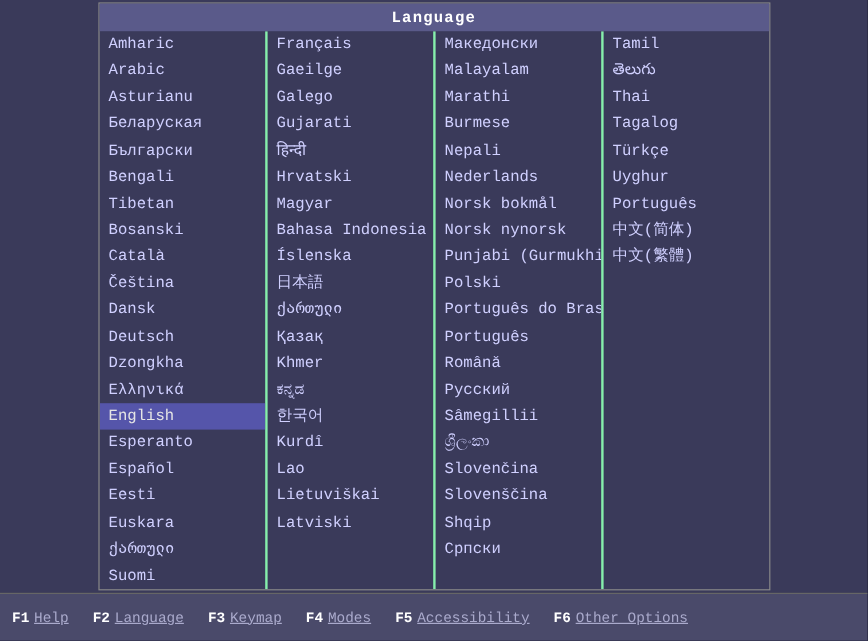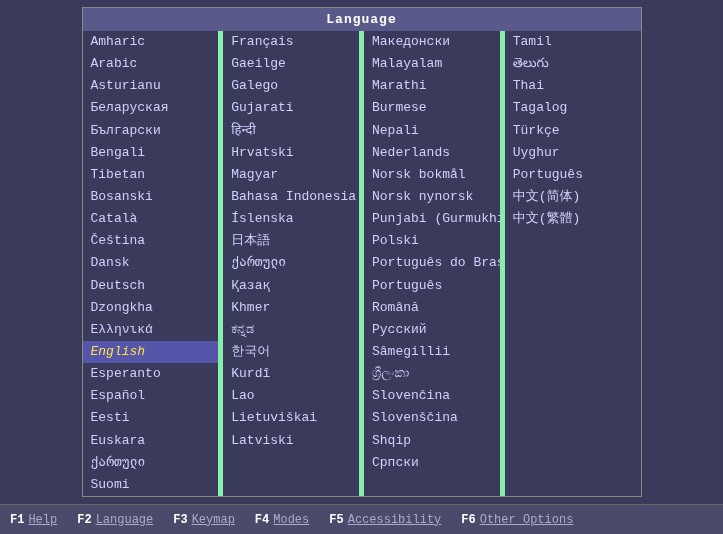--- a/index.html
+++ b/index.html
@@ -45,48 +45,47 @@
     }
     .dialog-content {
       display: flex;
       flex-direction: row;
       overflow: hidden;
     }
     .column {
       flex: 1;
       display: flex;
       flex-direction: column;
-      border-right: 5px solid #86efac;
+      border-right: 2px solid #86efac;
       overflow: hidden;
     }
     .column:last-child {
       border-right: none;
     }
     .lang-item {
       padding: 1px 8px;
       cursor: pointer;
       white-space: nowrap;
       color: #d0d0ff;
       font-size: 13px;
       line-height: 1.55;
     }
     .lang-item.selected {
       background: #5555aa;
-      color: #fde047;
-      font-style: italic;
+      color: #e5e5e5;
     }
     .statusbar {
       background: #4a4a6a;
       display: flex;
       flex-direction: row;
       align-items: center;
       padding: 4px 10px;
       gap: 20px;
       border-top: 1px solid #666;
-      height: 30px;
+      height: 40px;
     }
     .statusbar-item {
       display: flex;
       flex-direction: row;
       align-items: center;
       gap: 4px;
       color: #aaaacc;
       font-size: 12px;
     }
     .statusbar-key {

